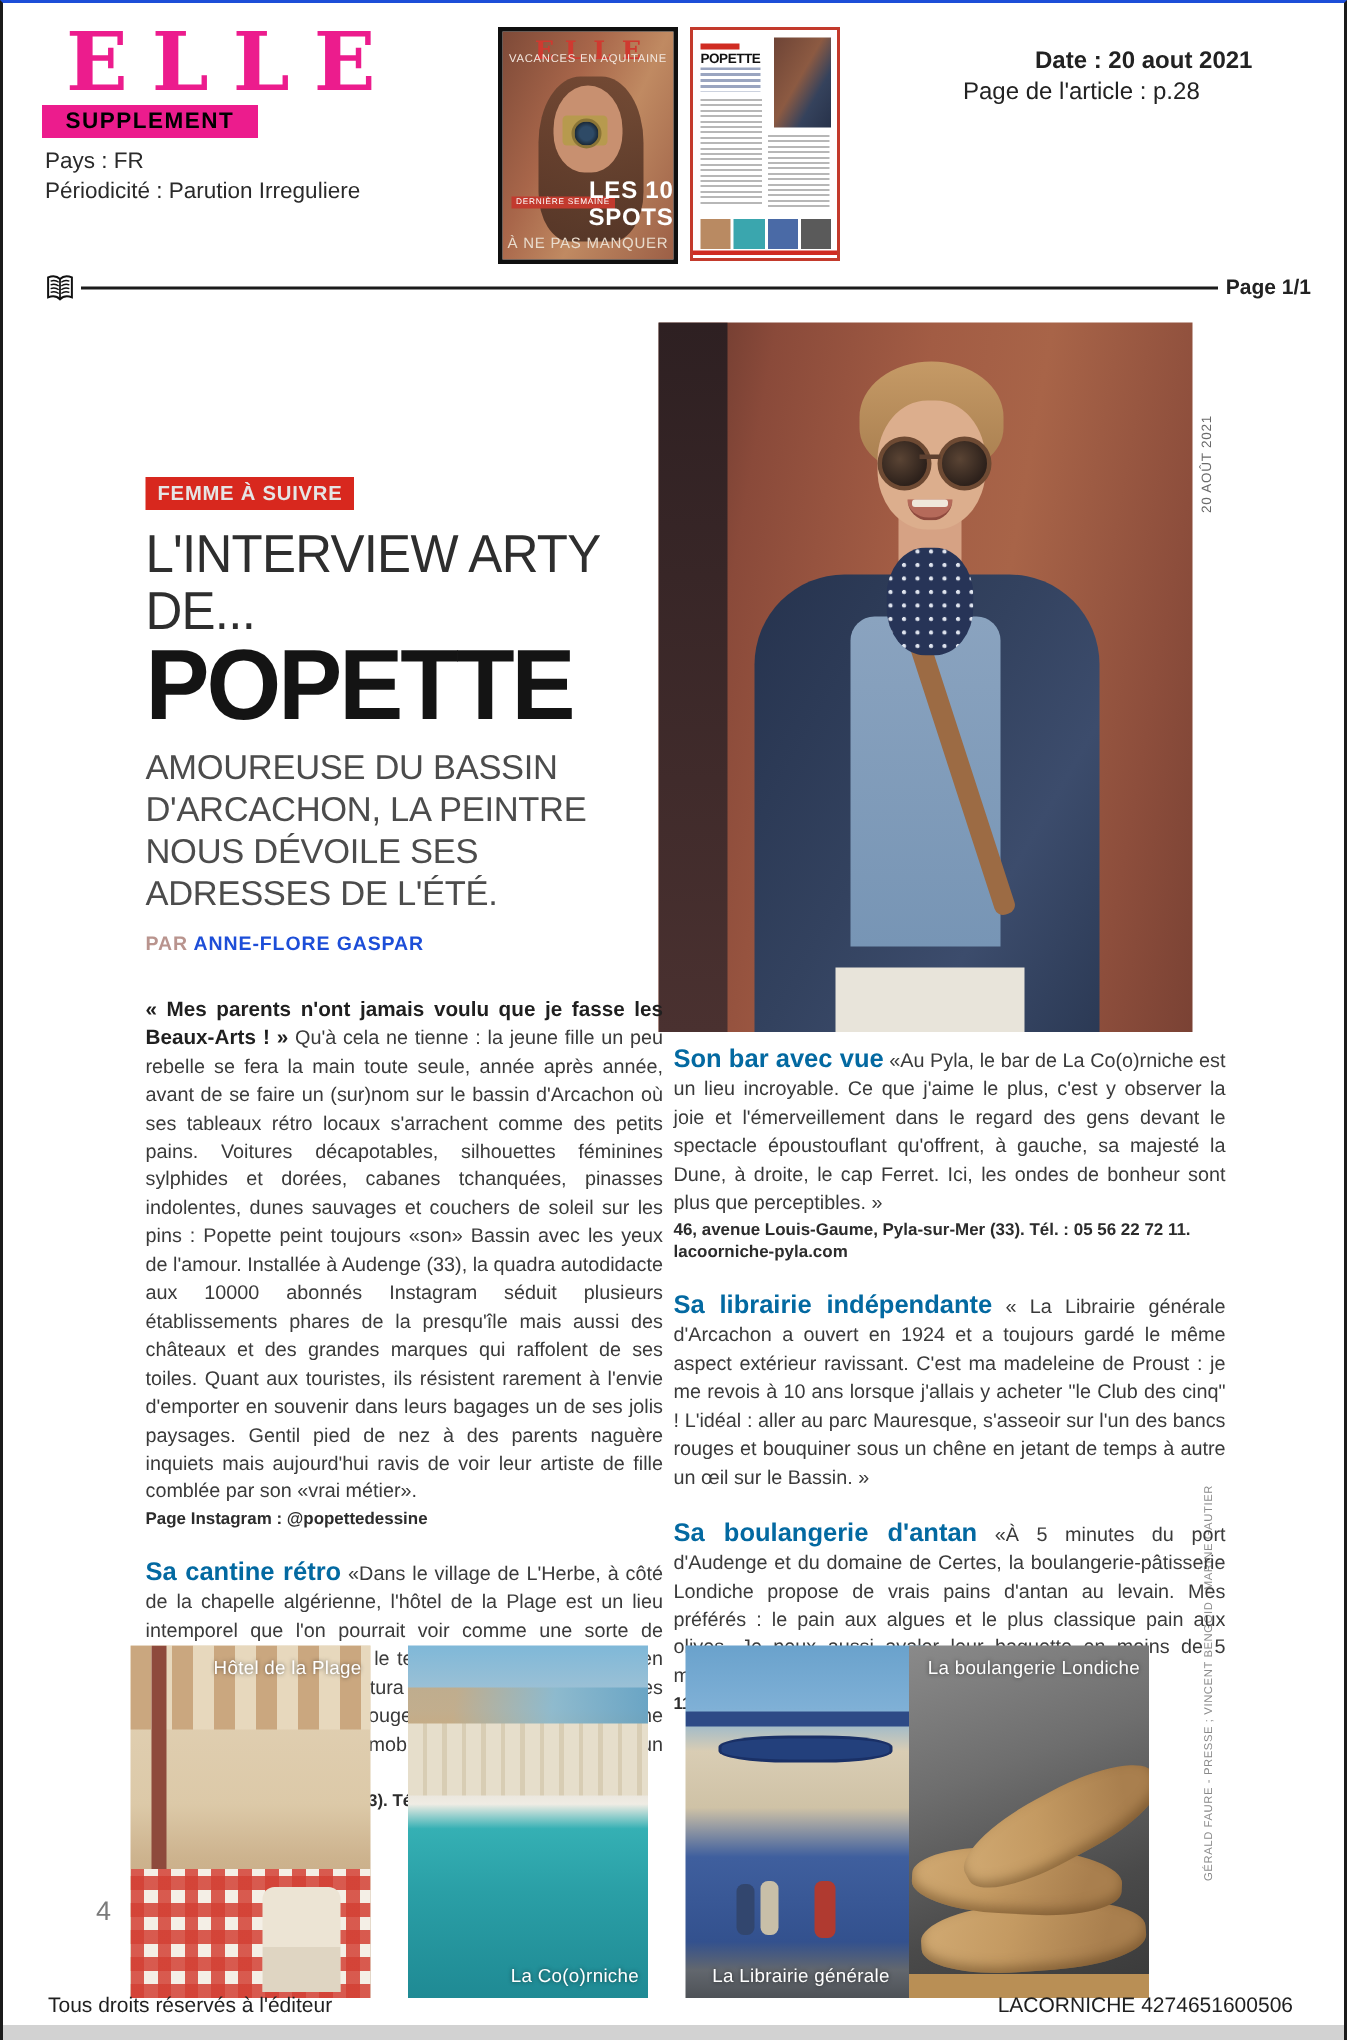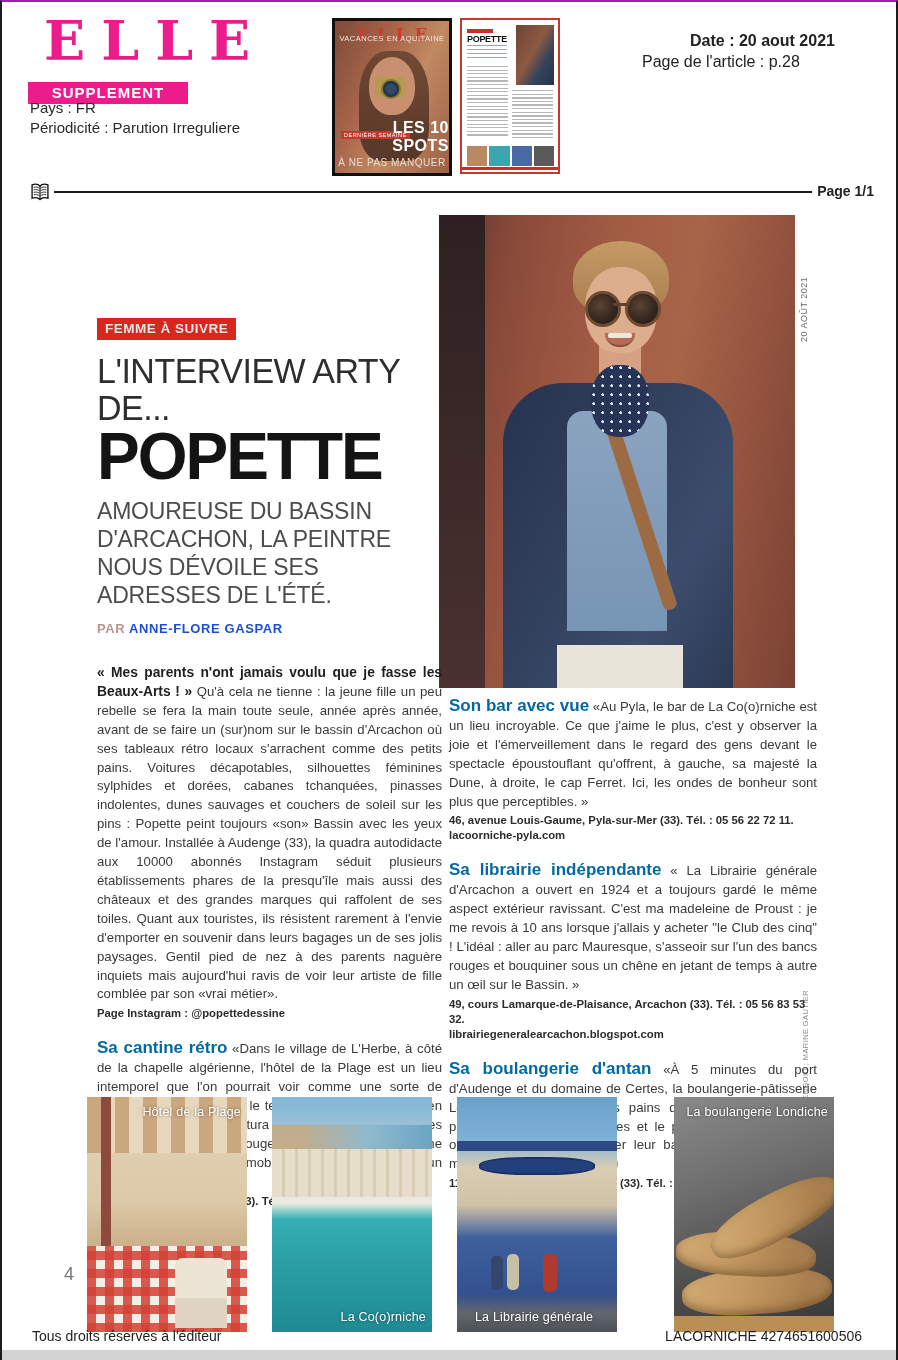--- a/index.html
+++ b/index.html
@@ -1,25 +1,25 @@
 <!DOCTYPE html>
 <html><head>
 <meta charset="utf-8">
 <style>
   html,body{margin:0;padding:0;background:#fff;}
   #page{position:relative;width:898px;height:1360px;background:#fff;overflow:hidden;
-        border-left:2px solid #1b1b1b;border-top:2px solid #a21caf;border-right:2px solid #1b1b1b;
+        border-left:2px solid #1b1b1b;border-top:2px solid #1d4ed8;border-right:2px solid #1b1b1b;
         box-sizing:border-box;font-family:"Liberation Sans",sans-serif;color:#222;padding-left:32px;}
 
   
   .elle-logo{position:absolute;left:26px;top:10px;width:160px;text-align:center;}
   .elle-letters{font-family:"DejaVu Serif",serif;font-weight:bold;font-size:54px;line-height:58px;
                 color:#ec1c8d;letter-spacing:16px;text-indent:16px;white-space:nowrap;}
-  .supp-banner{margin-top:12px;background:#ec1c8d;color:#ffffff;font-weight:bold;font-size:15px;
-               letter-spacing:1px;text-align:center;padding:2px 0 3px;width:160px;}
+  .supp-banner{margin-top:0;background:#ec1c8d;color:#000000;font-weight:bold;font-size:15px;
+               letter-spacing:1px;text-align:center;padding:2px 0 3px;width:144px;}
   .pub-meta{position:absolute;left:28px;top:96px;font-size:15px;line-height:20px;color:#2a2a2a;}
 
   .thumb-cover{position:absolute;left:330px;top:16px;width:114px;height:152px;border:3px solid #101010;
                background:linear-gradient(115deg,#7e4a38 0%,#a8664a 35%,#c08a62 60%,#9c5f46 100%);overflow:hidden;}
   .thumb-cover .mast{position:absolute;top:3px;left:0;right:0;text-align:center;
         font-family:"DejaVu Serif",serif;font-weight:bold;color:#cf3a30;font-size:17px;letter-spacing:7px;text-indent:7px;}
   .thumb-cover .topline{position:absolute;top:13px;left:0;right:0;text-align:center;color:#f3e8e0;
         font-size:7.5px;letter-spacing:.5px;}
   .cov-face{position:absolute;left:34px;top:36px;width:46px;height:58px;border-radius:50% 50% 45% 45%;
         background:#c89070;}
@@ -136,21 +136,21 @@
   .p2 .deck{position:absolute;top:52px;left:0;right:0;height:48px;
         background:repeating-linear-gradient(90deg,#e6decb 0 10px,#d8cdb4 10px 13px);}
   .p3{left:455px;background:linear-gradient(180deg,#6aa2cc 0%,#7fb0d6 18%,#d9cdb4 30%,#cfc2a6 46%,
         #3f5f9e 60%,#33518e 84%,#62676e 92%,#4e5257 100%);}
   .p3 .balc{position:absolute;top:44px;left:0;right:0;height:10px;background:#2e4a86;}
   .p3 .sign{position:absolute;top:62px;left:24px;right:24px;height:14px;border-radius:40%;
         background:#23407c;box-shadow:0 0 0 2px #1a3066;}
   .p3 .fig1{position:absolute;bottom:42px;left:34px;width:12px;height:34px;border-radius:5px;background:#32466e;}
   .p3 .fig2{position:absolute;bottom:42px;left:50px;width:12px;height:36px;border-radius:5px;background:#c8bfa8;}
   .p3 .fig3{position:absolute;bottom:40px;left:86px;width:14px;height:38px;border-radius:5px;background:#b03a30;}
-  .p4{left:672px;background:linear-gradient(160deg,#8a8a8a 0%,#6e6e6e 35%,#4a4a4a 70%,#383838 100%);}
+  .p4{left:604px;background:linear-gradient(160deg,#8a8a8a 0%,#6e6e6e 35%,#4a4a4a 70%,#383838 100%);}
   .p4 .b{position:absolute;border-radius:46% 46% 42% 42%;
         background:linear-gradient(110deg,#d2ab74 0%,#c49a62 40%,#a97f4e 80%);box-shadow:inset 0 -4px 8px rgba(90,60,25,.5);}
   .p4 .b1{left:8px;bottom:18px;width:150px;height:46px;transform:rotate(-4deg);}
   .p4 .b2{left:2px;bottom:56px;width:140px;height:44px;transform:rotate(3deg);}
   .p4 .b3{left:30px;bottom:92px;width:142px;height:46px;transform:rotate(-28deg);}
   .p4 .tbl{position:absolute;bottom:0;left:0;right:0;height:16px;background:#b98f55;}
 
   .pagefour{position:absolute;left:62px;top:1262px;font-size:18px;color:#7a7a7a;}
 
   
@@ -267,24 +267,20 @@
       <span class="lead">Son bar avec vue</span><span> «Au Pyla, le bar de La Co(o)rniche est un lieu incroyable. Ce que j'aime le plus, c'est y observer la joie et l'émerveillement dans le regard des gens devant le spectacle époustouflant qu'offrent, à gauche, sa majesté la Dune, à droite, le cap Ferret. Ici, les ondes de bonheur sont plus que perceptibles. »</span>
     </div>
     <div class="addr">
       <div>46, avenue Louis-Gaume, Pyla-sur-Mer (33). Tél. : 05 56 22 72 11.</div>
       <div>lacoorniche-pyla.com</div>
     </div>
     <div class="gap"></div>
     <div class="para">
       <span class="lead">Sa librairie indépendante</span><span> « La Librairie générale d'Arcachon a ouvert en 1924 et a toujours gardé le même aspect extérieur ravissant. C'est ma madeleine de Proust : je me revois à 10 ans lorsque j'allais y acheter "le Club des cinq" ! L'idéal : aller au parc Mauresque, s'asseoir sur l'un des bancs rouges et bouquiner sous un chêne en jetant de temps à autre un œil sur le Bassin. »</span>
     </div>
-    <div class="addr">
-      <div>49, cours Lamarque-de-Plaisance, Arcachon (33). Tél. : 05 56 83 53 32.</div>
-      <div>librairiegeneralearcachon.blogspot.com</div>
-    </div>
     <div class="gap"></div>
     <div class="para">
       <span class="lead">Sa boulangerie d'antan</span><span> «À 5 minutes du port d'Audenge et du domaine de Certes, la boulangerie-pâtisserie Londiche propose de vrais pains d'antan au levain. Mes préférés : le pain aux algues et le plus classique pain aux olives. Je peux aussi avaler leur baguette en moins de 5 minutes, record à battre ! » ■</span>
     </div>
     <div class="addr">
       <div>11, allée de Boissière, Audenge (33). Tél. : 05 56 26 91 20.</div>
     </div>
   </div>
 
   <div class="photo p1">

